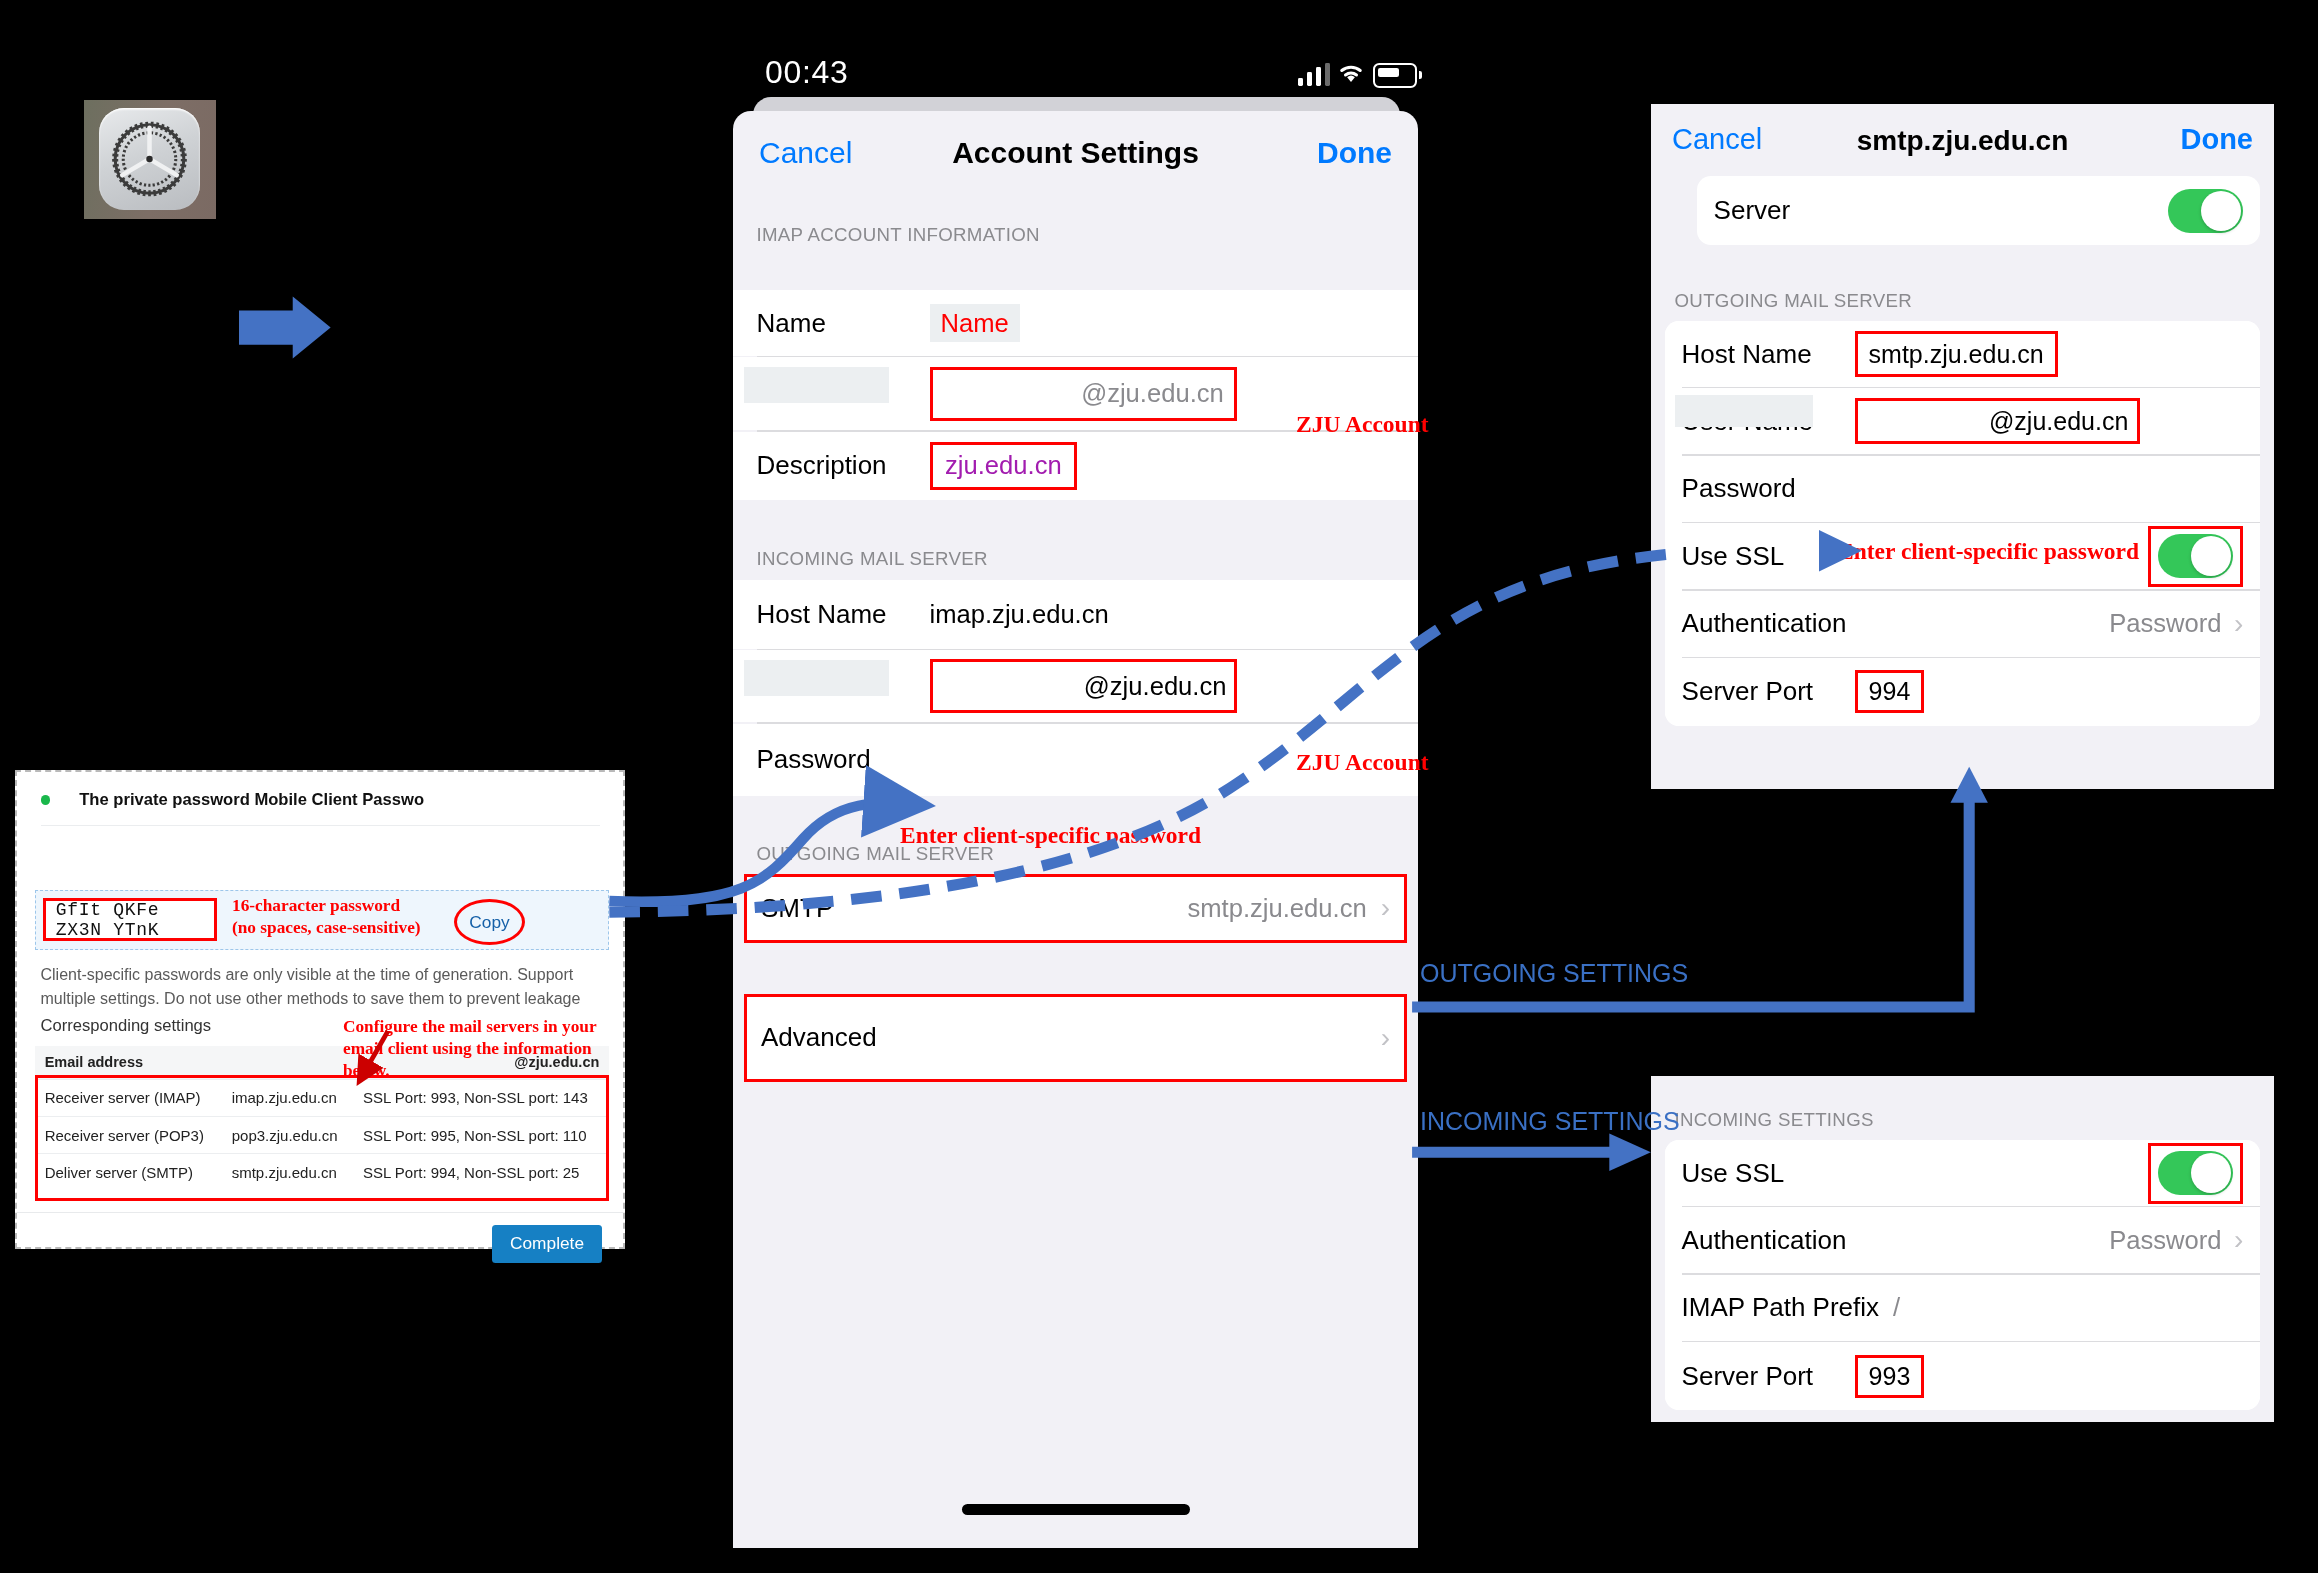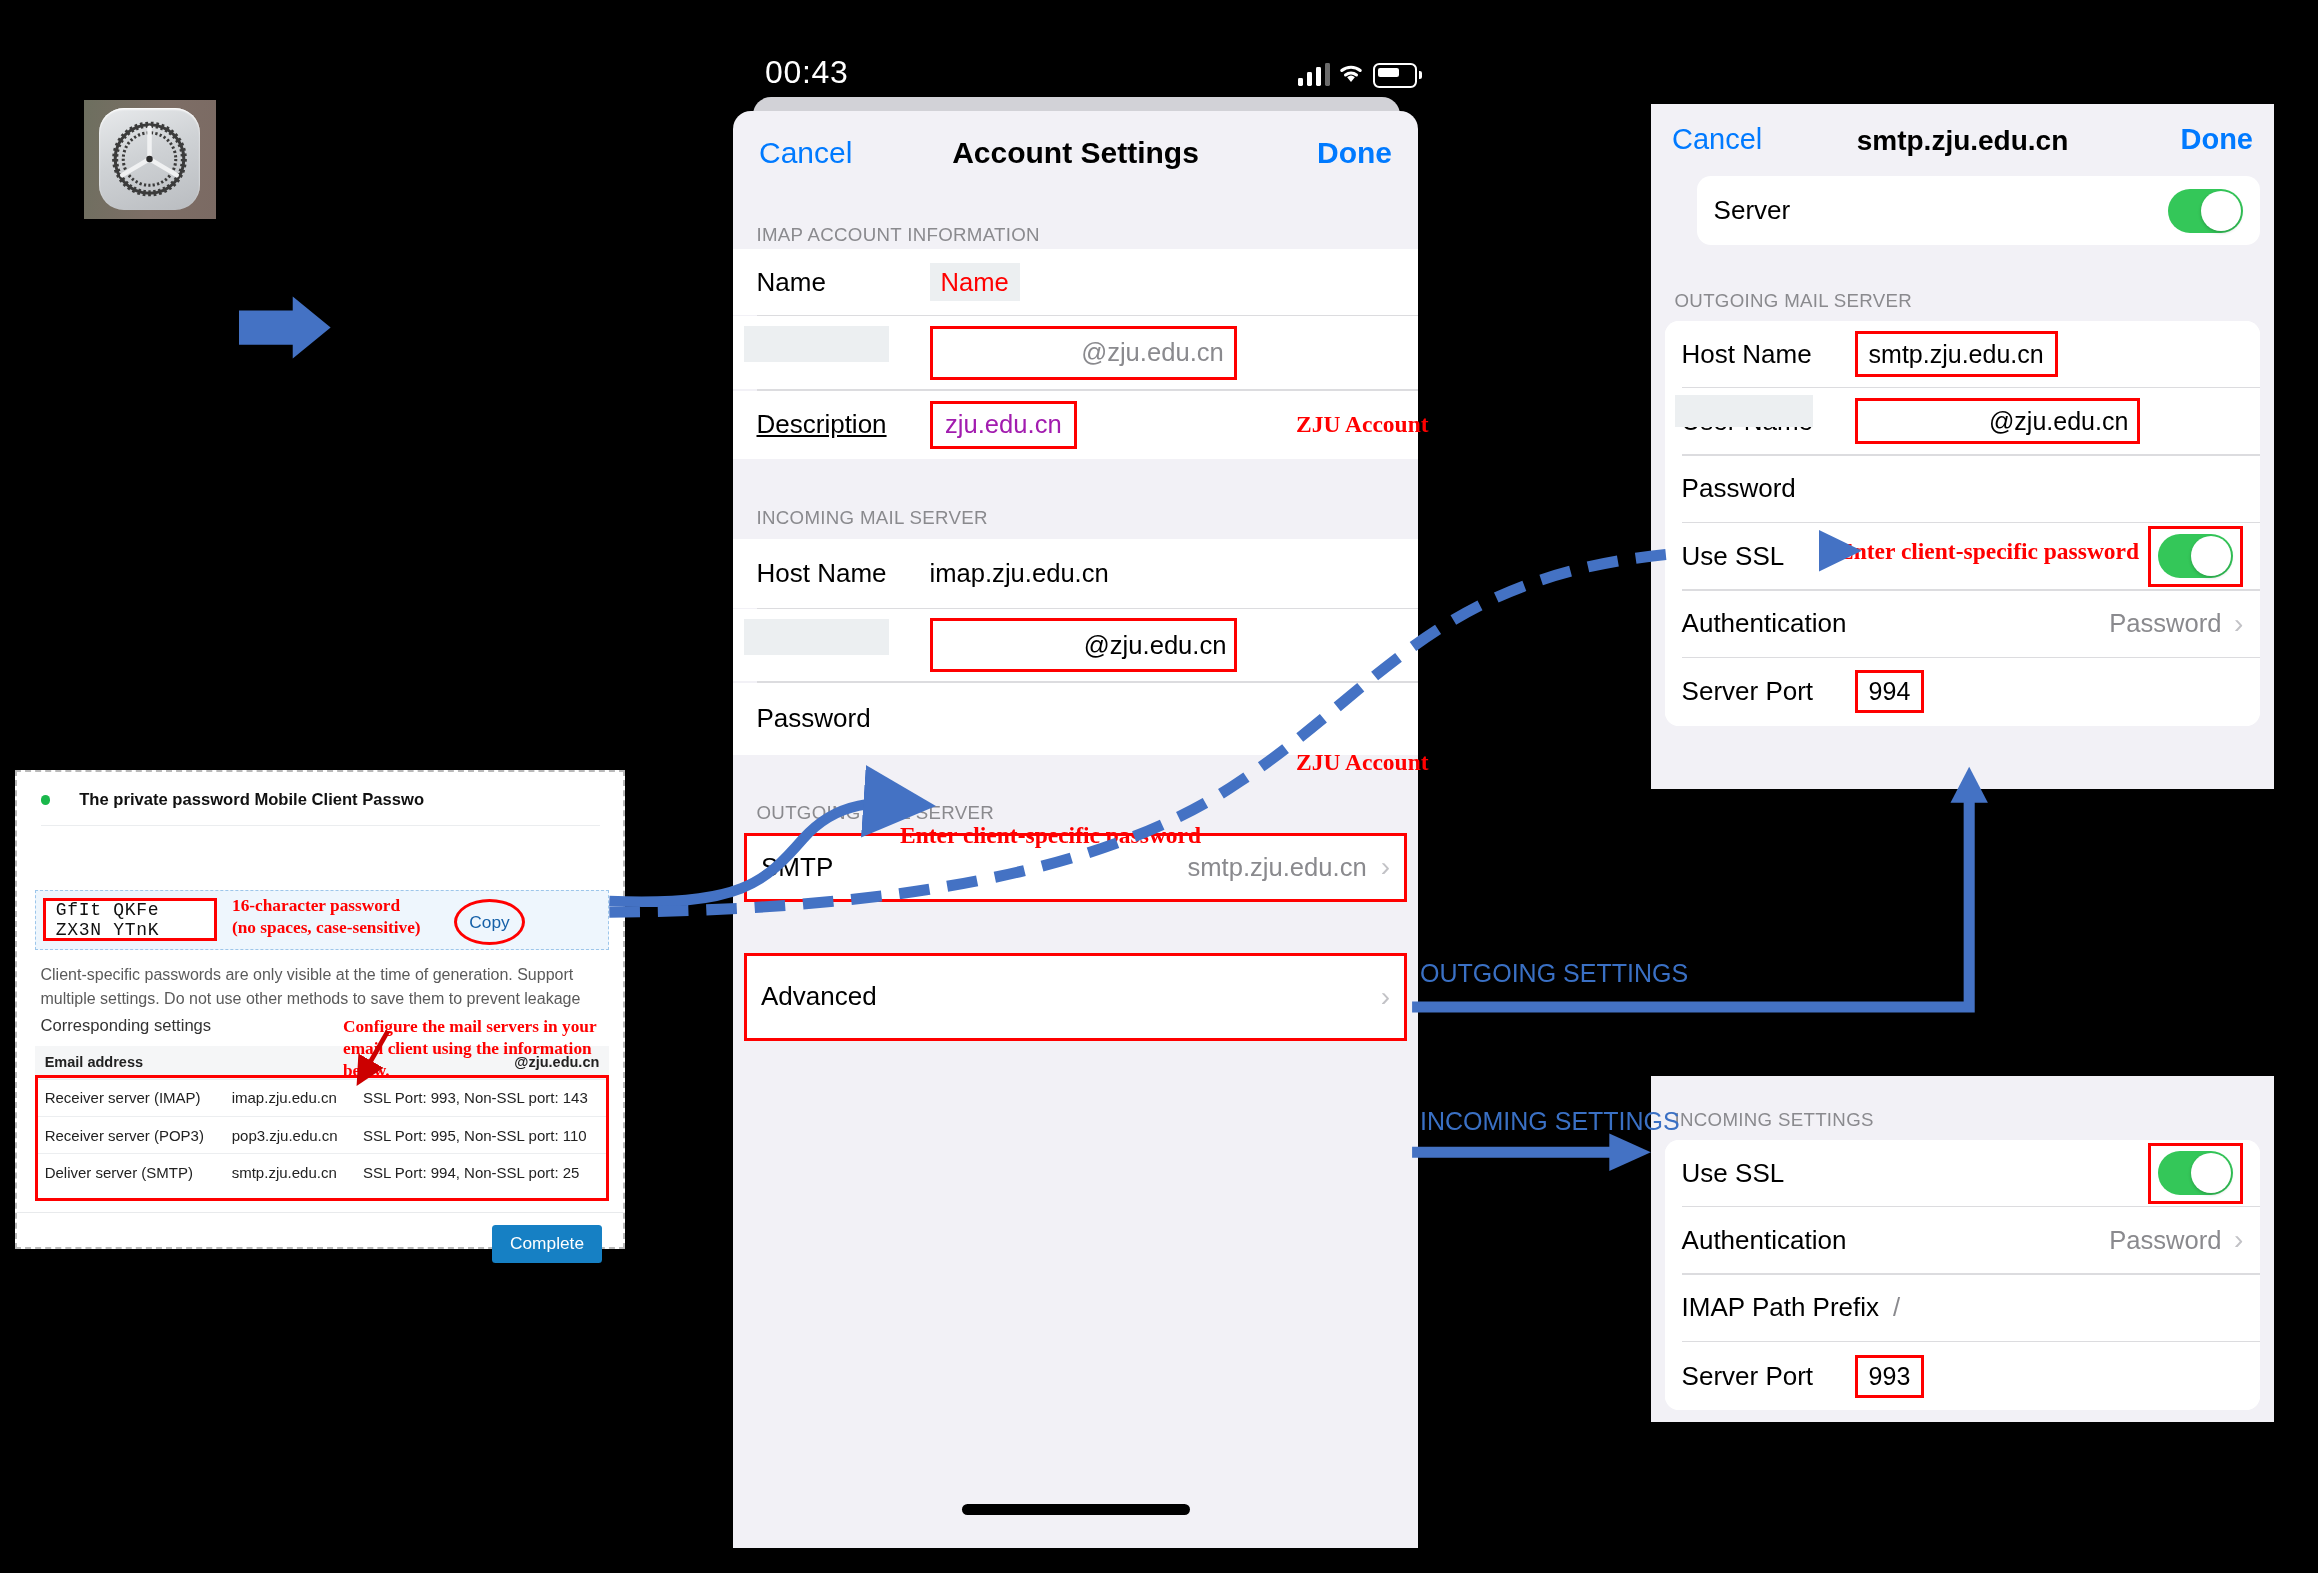--- a/index.html
+++ b/index.html
@@ -123,39 +123,39 @@
   <div class="abs ios-sheet" id="sheet">
 
     <div id="navbar">
       <div class="nb" style="left:26px;color:#007aff;">Cancel</div>
       <div class="nb" style="left:50%;transform:translateX(-50%);color:#000;font-weight:700;">Account Settings</div>
       <div class="nb" style="right:26px;color:#007aff;font-weight:600;">Done</div>
     </div>
 
     <div class="grp-hdr" style="height:54px;line-height:80px;">IMAP ACCOUNT INFORMATION</div>
 
-    <div class="row" style="height:66px;padding:0 23.5px;">
+    <div class="row" style="height:66px;padding:0 23.5px;margin-top:41px;">
       <div class="lbl" style="width:173px;">Name</div>
       <div class="fieldmask" style="padding:4.2px 11px;">
         <span style="color:#ff0000;font-size:25.6px;">Name</span>
       </div>
     </div>
     <div class="sep" style="margin-left:23.5px;"></div>
 
     <div class="row" style="height:73px;padding:0 23.5px;">
       <div class="lbl" style="width:173px;">Email</div>
       <div class="redbox" style="width:307px;height:54px;display:flex;align-items:center;justify-content:flex-end;">
         <div class="fieldmask abs" style="left:11px;top:9.7px;width:145px;height:36px;"></div>
         <span class="val-gray" style="margin-right:9.7px;position:relative;">@zju.edu.cn</span>
       </div>
     </div>
     <div class="sep" style="margin-left:23.5px;"></div>
 
     <div class="row" style="height:68px;padding:0 23.5px;">
-      <div class="lbl" style="width:173px;text-decoration:underline;">Description</div>
+      <div class="lbl" style="width:173px;">Description</div>
       <div class="redbox" style="height:48px;display:flex;align-items:center;padding:0 12.5px;">
         <span style="font-size:25.6px;color:#a21caf;">zju.edu.cn</span>
       </div>
     </div>
 
     <div class="grp-hdr" style="height:80px;line-height:118px;">INCOMING MAIL SERVER</div>
 
     <div class="row" style="height:69px;padding:0 23.5px;">
       <div class="lbl" style="width:173px;">Host Name</div>
       <span style="font-size:25.6px;color:#000;">imap.zju.edu.cn</span>

